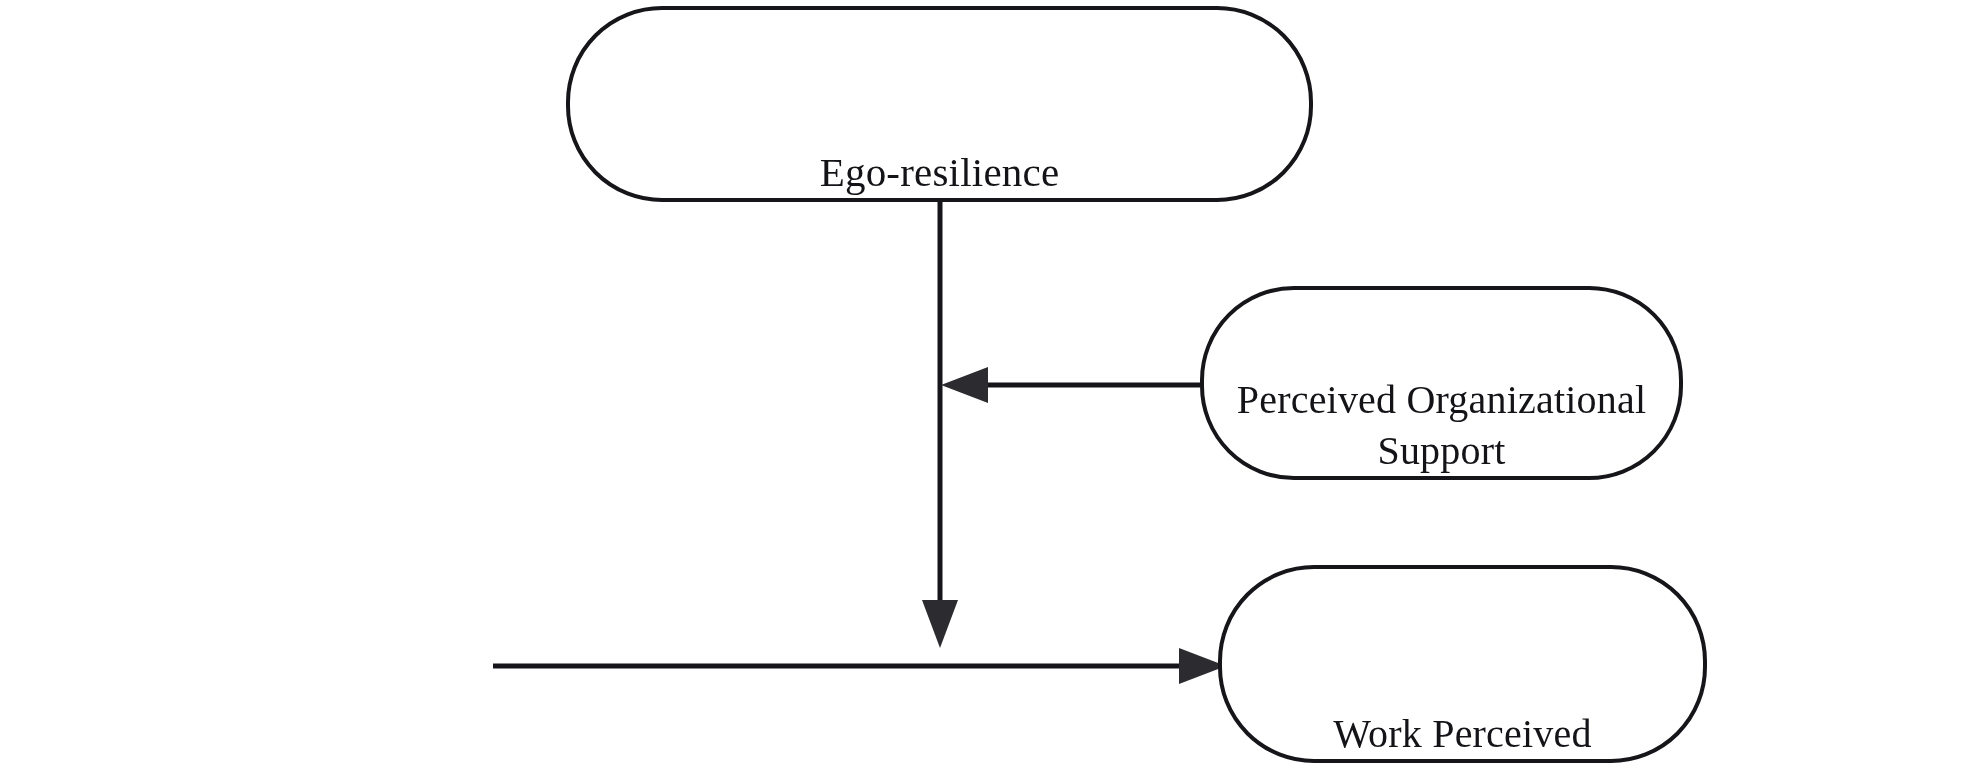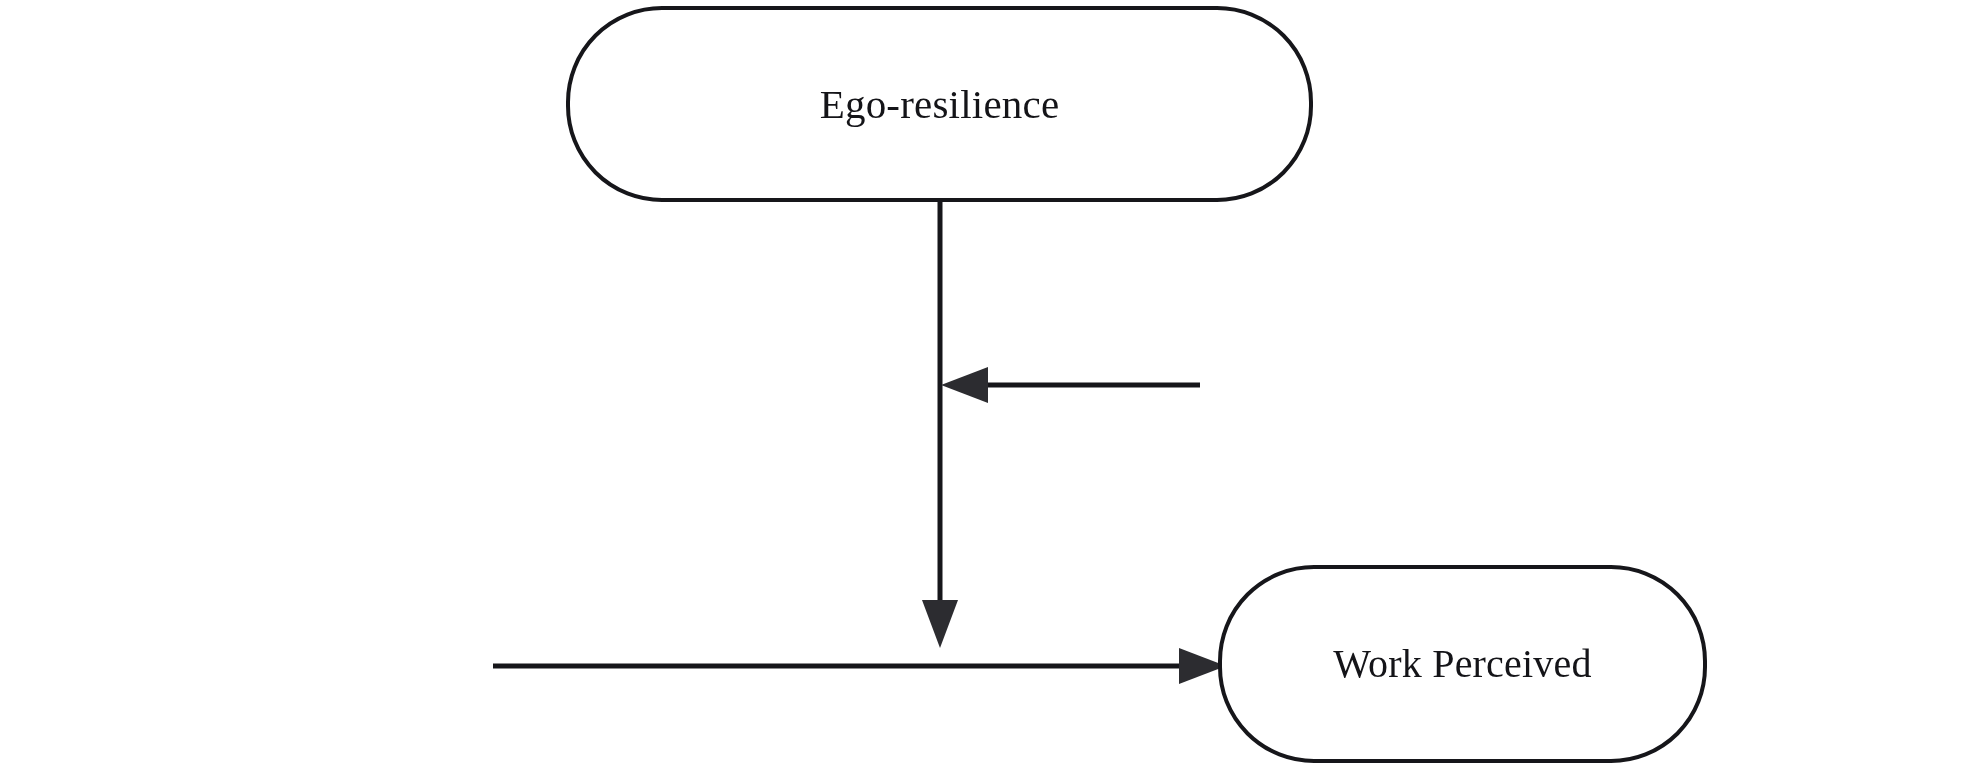--- a/index.html
+++ b/index.html
@@ -23,21 +23,21 @@
   #diagram-svg {
     position: absolute;
     left: 0;
     top: 0;
     width: 1985px;
     height: 772px;
   }
   .node-box {
     position: absolute;
     display: flex;
-    align-items: center;
+    align-items: flex-end;
     justify-content: center;
     text-align: center;
     box-sizing: border-box;
     background: #ffffff;
     border: 4px solid #16161a;
     color: #141418;
     font-family: "Liberation Serif", "DejaVu Serif", serif;
     font-weight: 400;
     letter-spacing: 0.2px;
     line-height: 1.28;
@@ -95,19 +95,23 @@
     <g>
       <line x1="493" y1="666" x2="1182" y2="666" stroke="#16161a" stroke-width="5"></line>
       <polygon points="1226,666 1179,648 1179,684" fill="#2c2c30"></polygon>
     </g>
   </svg>
 
   <div class="node-box" id="node-ego">
     <span class="node-label">Ego-resilience</span>
   </div>
 
+  <div class="node-box" id="node-pos">
+    <span class="node-label">Perceived Organizational
+Support</span>
+  </div>
 
 
   <div class="node-box" id="node-we">
     <span class="node-label">Work Perceived</span>
   </div>
 
 </div>
 
 </body></html>

